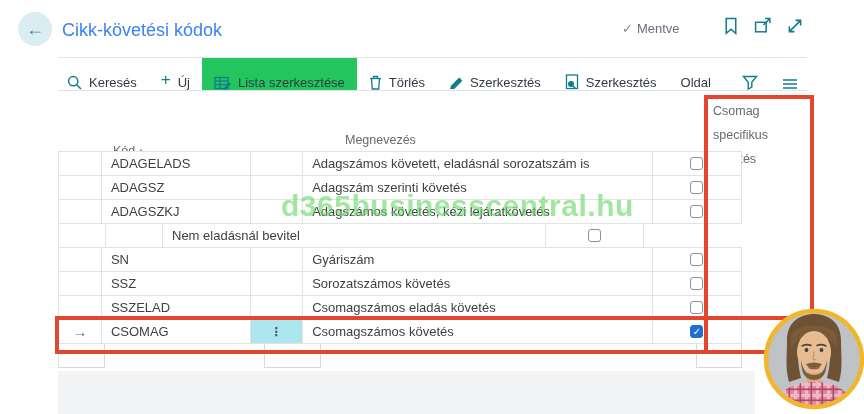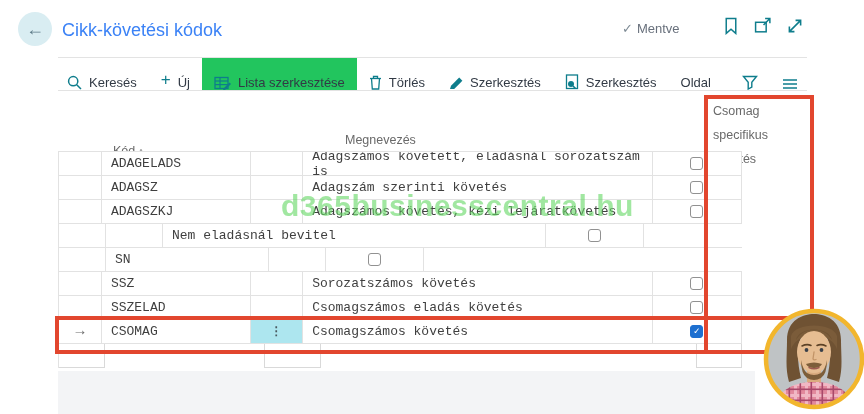--- a/index.html
+++ b/index.html
@@ -33,21 +33,21 @@
 
   
   .cap { position:absolute; font-size:12.5px; color:#696969; cursor:pointer; }
   .cap-code { left:113px; top:133px;margin-top:11px; }
   .cap-desc { left:345px; top:133px; }
   .cap-pkg  { left:713px; top:99px; width:78px; line-height:24px; }
   .sort-arrow { font-size:11px; color:#696969; margin-left:3px; }
 
   
   .tbody { position:absolute; left:58px; top:151px; width:684px;
-    border-top:1px solid #e2e2e2; border-left:1px solid #e2e2e2;font-family:Liberation Mono, monospace; }
+    border-top:1px solid #e2e2e2; border-left:1px solid #e2e2e2; }
   .trow { display:flex; height:24px; border-bottom:1px solid #e2e2e2; background:#fff; }
   .c { border-right:1px solid #e2e2e2; height:100%; display:flex; align-items:center; font-size:13px; overflow:hidden; }
   .c.sel  { width:47px;  justify-content:center; color:#6b6b6b; }
   .c.code { width:163px; padding-left:9px; }
   .c.mid  { width:57px;  justify-content:center; }
   .c.desc { width:383px; padding-left:9px; }
   .c.chk  { width:98px;  justify-content:center; }
   .c.mid.hl { background:#ade6ef; color:#4a5a60; font-weight:bold; font-size:12px; letter-spacing:1px; }
 
   .checkbox { width:13px; height:13px; border:1px solid #919191; border-radius:3px; background:#fff;
@@ -236,20 +236,21 @@
       <div class="c desc">Nem eladásnál bevitel</div>
       <div class="c chk">
           <span class="checkbox"></span>
         </div>
     </div>
 
     <div class="trow">
       <div class="c sel"></div>
       <div class="c code">SN</div>
       <div class="c mid"></div>
+      <div class="c desc">Gyáriszám</div>
       <div class="c chk">
           <span class="checkbox"></span>
         </div>
     </div>
 
     <div class="trow">
       <div class="c sel"></div>
       <div class="c code">SSZ</div>
       <div class="c mid"></div>
       <div class="c desc">Sorozatszámos követés</div>

